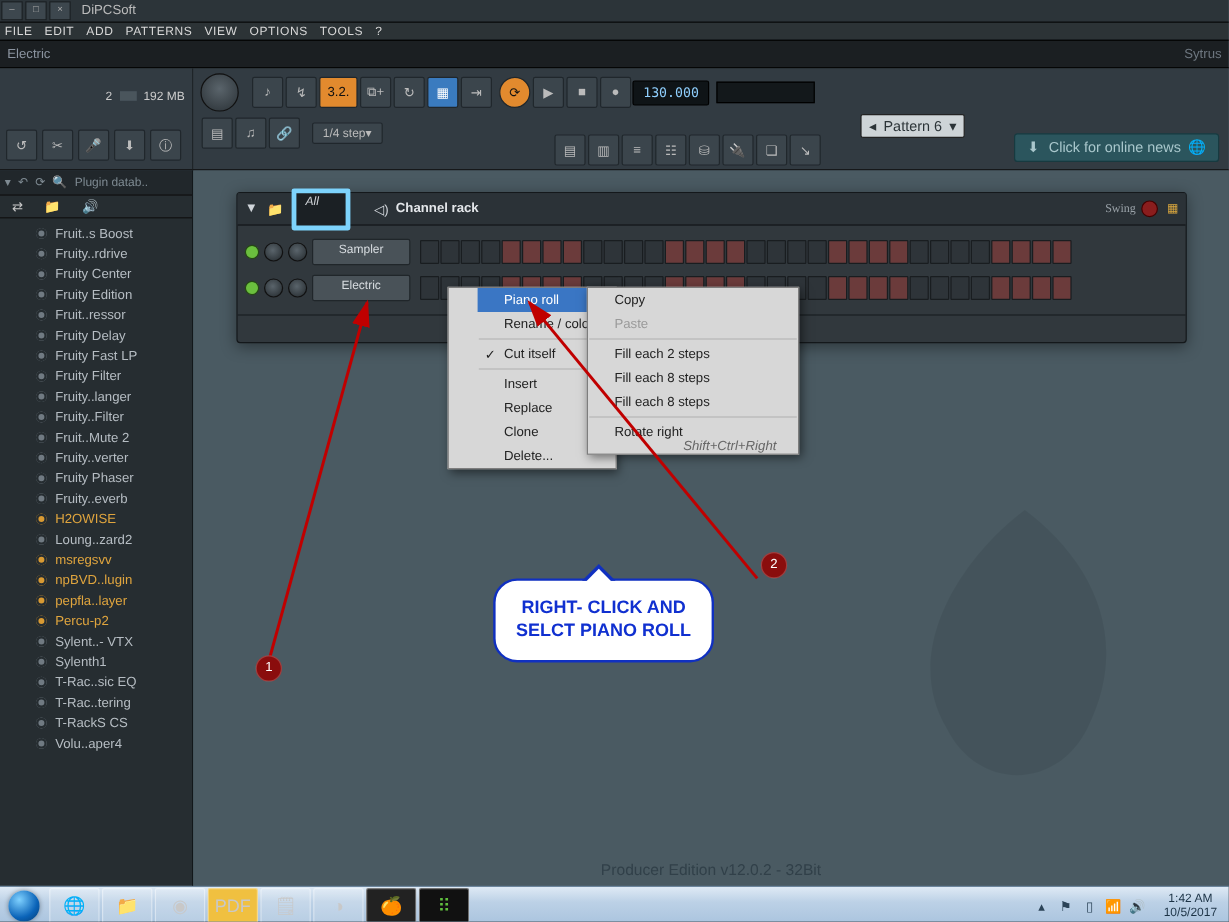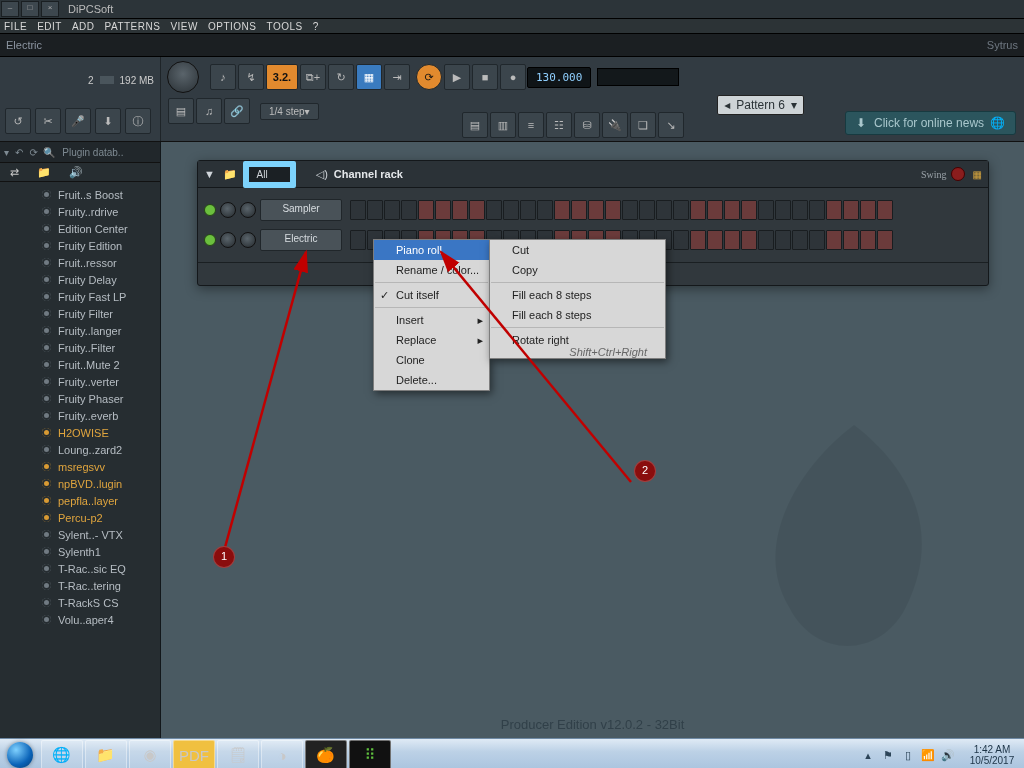--- a/index.html
+++ b/index.html
@@ -31,31 +31,31 @@
   .clock .lcd{font-size:22px;letter-spacing:1px;color:#bcd8e8;}
   .clock .sub{font-size:8px;color:#556066;text-align:right;letter-spacing:2px;}
   .row2{position:absolute;left:6px;top:40px;display:flex;align-items:center;}
   .pattern-box{position:absolute;right:220px;top:38px;display:flex;align-items:center;background:#ced4d7;border:1px solid #222;border-radius:2px;padding:2px 6px;color:#2b3337;font-size:12px;}
   .tool-row3{position:absolute;left:6px;top:54px;display:flex;align-items:center;}
   .news{position:absolute;right:8px;top:54px;display:flex;align-items:center;background:#2b555d;border:1px solid #173a40;border-radius:3px;padding:4px 10px;color:#a9c7cc;font-size:12px;}
   
   .workspace{display:flex;height:596px;}
   .browser{width:160px;background:#262d31;border-right:1px solid #12171a;display:flex;flex-direction:column;}
   .browser-top{height:20px;background:#21272b;border-bottom:1px solid #111;color:#7e8a92;font-size:10px;display:flex;align-items:center;padding-left:4px;gap:6px;}
-  .browser-list{flex:1;overflow:hidden;padding:4px 12px;}
+  .browser-list{flex:1;overflow:hidden;padding:4px 0;}
   .br-item{display:flex;align-items:center;height:17px;padding-left:46px;color:#b6bdc3;font-size:11px;white-space:nowrap;cursor:pointer;position:relative;}
   .br-item::before{content:"";position:absolute;left:30px;top:4px;width:9px;height:9px;border-radius:50%;background:#707a82;box-shadow:inset 0 0 0 2px #262d31;}
   .br-item.gold{color:#e0a53e;}
   .br-item.gold::before{background:#d89a33;}
   
   .canvas{flex:1;position:relative;background:#4a5a62;}
   .fl-mark{position:absolute;right:40px;top:250px;width:260px;height:300px;opacity:.15;pointer-events:none;}
   .rack{position:absolute;left:36px;top:18px;width:790px;background:#31383d;border:1px solid #14181b;border-radius:3px;box-shadow:0 3px 12px rgba(0,0,0,.4);}
   .rack-head{height:26px;display:flex;align-items:center;padding:0 6px;background:#2b3237;border-bottom:1px solid #13171a;color:#d0d5da;font-size:11px;}
-  .rack-head .sel{margin:0 6px;background:#1b2024;border:6px solid #7dd3fc;color:#cfd3d7;padding:2px 22px 2px 8px;font-size:10px;border-radius:2px;position:relative;}
+  .rack-head .sel{margin:0 6px;background:#1b2024;border:4px solid #7dd3fc;color:#cfd3d7;padding:2px 22px 14px 8px;font-size:10px;border-radius:2px;position:relative;font-style:italic;}
   .rack-head .swing{margin-left:auto;display:flex;align-items:center;color:#9aa2a8;font-size:10px;font-family:Liberation Serif, serif;}
   .rack-head .swing .dot{width:12px;height:12px;border-radius:50%;background:#8a1d1d;border:1px solid #400;margin-left:4px;}
   .rack-head .grid-ico{margin-left:8px;color:#d8a63e;}
   .rack-body{padding:10px 6px 4px;}
   .ch-row{display:flex;align-items:center;height:24px;margin-bottom:6px;}
   .led{width:10px;height:10px;border-radius:50%;background:#6bbf3e;border:1px solid #254715;margin-right:4px;}
   .kn{width:14px;height:14px;border-radius:50%;background:radial-gradient(circle at 45% 40%,#5a646b,#23292d);border:1px solid #111;margin-right:4px;}
   .ch-btn{width:80px;height:20px;background:#495258;border:1px solid #20262a;color:#d8dde1;font-size:10px;text-align:center;line-height:18px;border-radius:2px;margin-right:8px;}
   .steps{display:flex;gap:1px;}
   .step{width:14px;height:18px;background:#2e3439;border:1px solid #191d20;border-radius:1px;}
@@ -63,21 +63,21 @@
   .rack-foot{height:22px;border-top:1px solid #1a1f22;display:flex;align-items:center;justify-content:center;color:#aeb5ba;font-size:15px;}
   
   .ctx{position:absolute;background:#d7d7d7;border:1px solid #7d7d7d;box-shadow:2px 3px 8px rgba(0,0,0,.5);font-size:11px;color:#222;}
   .ctx .row{padding:4px 18px 4px 22px;white-space:nowrap;position:relative;}
   .ctx .row.sel{background:#3a76c4;color:#fff;}
   .ctx .row.dis{color:#9a9a9a;}
   .ctx .sep{height:1px;background:#b6b6b6;margin:2px 1px;}
   .ctx .chk::before{content:"✓";position:absolute;left:6px;}
   .ctx .arr::after{content:"▸";position:absolute;right:6px;}
   .ctx .sc{float:right;color:#666;font-style:italic;margin-left:24px;}
-  .ctx1{left:212px;top:97px;width:115px;}
+  .ctx1{left:212px;top:97px;width:115px;padding-left:24px;}
   .ctx2{left:328px;top:97px;width:175px;}
   
   .bubble{position:absolute;left:250px;top:340px;width:160px;background:#fff;border:2px solid #1030c0;border-radius:20px;padding:14px 10px;color:#1030d0;font-weight:bold;font-size:15px;text-align:center;line-height:1.25;}
   .bubble::before{content:"";position:absolute;left:72px;top:-28px;width:0;height:0;border:14px solid transparent;border-bottom-color:#1030c0;}
   .bubble::after{content:"";position:absolute;left:74px;top:-22px;width:0;height:0;border:12px solid transparent;border-bottom-color:#fff;}
   .badge{position:absolute;width:20px;height:20px;border-radius:50%;background:#8a0d0d;border:1px solid #fff3;color:#fff;font-size:11px;text-align:center;line-height:19px;}
   svg.ann{position:absolute;left:0;top:0;pointer-events:none;}
   .edition{position:absolute;left:0;right:0;bottom:6px;text-align:center;color:#314049;font-size:13px;}
   
   .taskbar{height:32px;background:linear-gradient(#dfeaf5,#bcd1e6 40%,#a9c3de);border-top:1px solid #6f8aa5;display:flex;align-items:center;}
@@ -128,21 +128,21 @@
       <div class="btn sq">⬇</div>
       <div class="btn sq">ⓘ</div>
     </div>
   </div>
 
   <div class="tz-main">
     <div class="top-row1">
       <div class="knob"></div>
       <div class="btn sq">♪</div>
       <div class="btn sq">↯</div>
-      <div class="btn sq on" style="width:30px;font-weight:bold">3.2.</div>
+      <div class="btn sq on" style="width:30px;font-weight:normal">3.2.</div>
       <div class="btn sq">⧉+</div>
       <div class="btn sq">↻</div>
       <div class="btn sq blue">▦</div>
       <div class="btn sq">⇥</div>
       <div class="transport">
         <div class="btn sq on" style="border-radius:50%">⟳</div>
         <div class="btn sq">▶</div>
         <div class="btn sq">■</div>
         <div class="btn sq">●</div>
         <div class="lcd">130.000</div>
@@ -197,21 +197,21 @@
       <span>Plugin datab..</span>
     </div>
     <div style="height:18px;display:flex;align-items:center;padding-left:10px;gap:18px;border-bottom:1px solid #111">
       <span>⇄</span>
       <span style="color:#d8a03e">📁</span>
       <span class="ico">🔊</span>
     </div>
     <div class="browser-list" id="browser-list">
         <div class="br-item">Fruit..s Boost</div>
         <div class="br-item">Fruity..rdrive</div>
-        <div class="br-item">Edition Center</div>
+        <div class="br-item">Fruity Center</div>
         <div class="br-item">Fruity Edition</div>
         <div class="br-item">Fruit..ressor</div>
         <div class="br-item">Fruity Delay</div>
         <div class="br-item">Fruity Fast LP</div>
         <div class="br-item">Fruity Filter</div>
         <div class="br-item">Fruity..langer</div>
         <div class="br-item">Fruity..Filter</div>
         <div class="br-item">Fruit..Mute 2</div>
         <div class="br-item">Fruity..verter</div>
         <div class="br-item">Fruity Phaser</div>
@@ -340,41 +340,46 @@
         <div class="row">Rename / color...</div>
         <div class="sep"></div>
         <div class="row chk">Cut itself</div>
         <div class="sep"></div>
         <div class="row arr">Insert</div>
         <div class="row arr">Replace</div>
         <div class="row">Clone</div>
         <div class="row">Delete...</div>
       </div>
     <div class="ctx ctx2" id="ctx2">
-        <div class="row">Cut</div>
         <div class="row">Copy</div>
+        <div class="row dis">Paste</div>
         <div class="sep"></div>
+        <div class="row">Fill each 2 steps</div>
         <div class="row">Fill each 8 steps</div>
         <div class="row">Fill each 8 steps</div>
         <div class="sep"></div>
         <div class="row">Rotate right<span class="sc">Shift+Ctrl+Right</span></div>
       </div>
 
     <svg class="ann" width="864" height="596">
       <defs>
           <marker id="ah" markerWidth="10" markerHeight="10" refX="8" refY="3" orient="auto">
             <path d="M0,0 L0,6 L9,3 z" fill="#c00000"></path>
           </marker>
         </defs>
       <line x1="60" y1="420" x2="145" y2="110" stroke="#c00000" stroke-width="2.5" marker-end="url(#ah)"></line>
       <line x1="470" y1="340" x2="280" y2="110" stroke="#c00000" stroke-width="2.5" marker-end="url(#ah)"></line>
     </svg>
     <div class="badge" style="left:52px;top:404px">1</div>
     <div class="badge" style="left:473px;top:318px">2</div>
 
+    <div class="bubble">RIGHT-
+CLICK AND
+SELCT
+PIANO ROLL</div>
 
     <div class="edition">Producer Edition v12.0.2 - 32Bit</div>
   </div>
 </div>
 
 <div class="taskbar">
   <div class="start">
       <div class="orb"></div>
     </div>
   <div class="tb-app">🌐</div>

